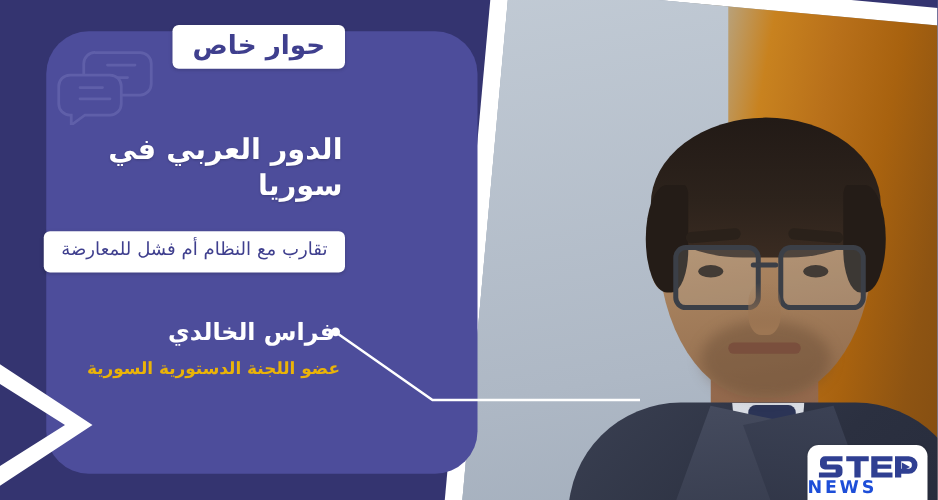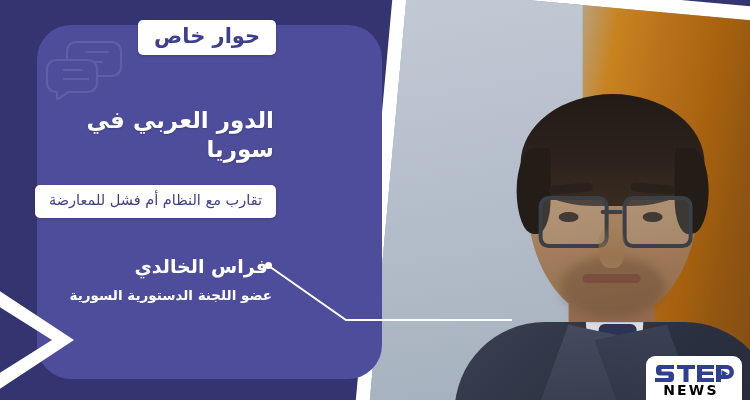--- a/index.html
+++ b/index.html
@@ -229,21 +229,21 @@
     font-size: 19px;
     font-weight: bold;
     direction: rtl;
     white-space: nowrap;
     text-align: right;
   }
   #speaker-role {
     position: absolute;
     right: 478px;
     top: 286px;
-    color: #ffffff;
+    color: #eab308;
     font-size: 13.5px;
     font-weight: bold;
     direction: rtl;
     text-align: center;
     line-height: 1.35;
     white-space: nowrap;
   }
 
   
   #pointer-dot {
@@ -270,22 +270,22 @@
     overflow: hidden;
   }
   #logo .step {
     position: absolute;
     left: 9px; top: 4px;
     width: 80px; height: 24px;
   }
   #logo .news {
     position: absolute;
     left: 0; right: 6px; top: 26px;
-    text-align: center;
-    color: #000000;
+    text-align: left;
+    color: #1d4ed8;
     font-size: 14px;
     font-weight: bold;
     letter-spacing: 2.2px;
   }
 </style>
 </head>
 <body>
 
 <div id="card">
 

